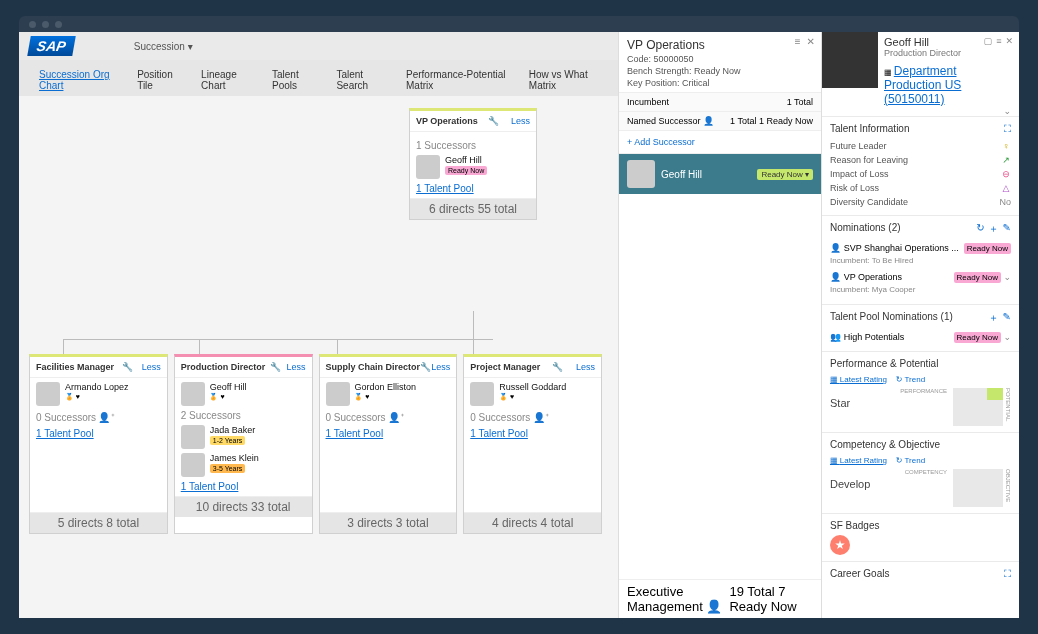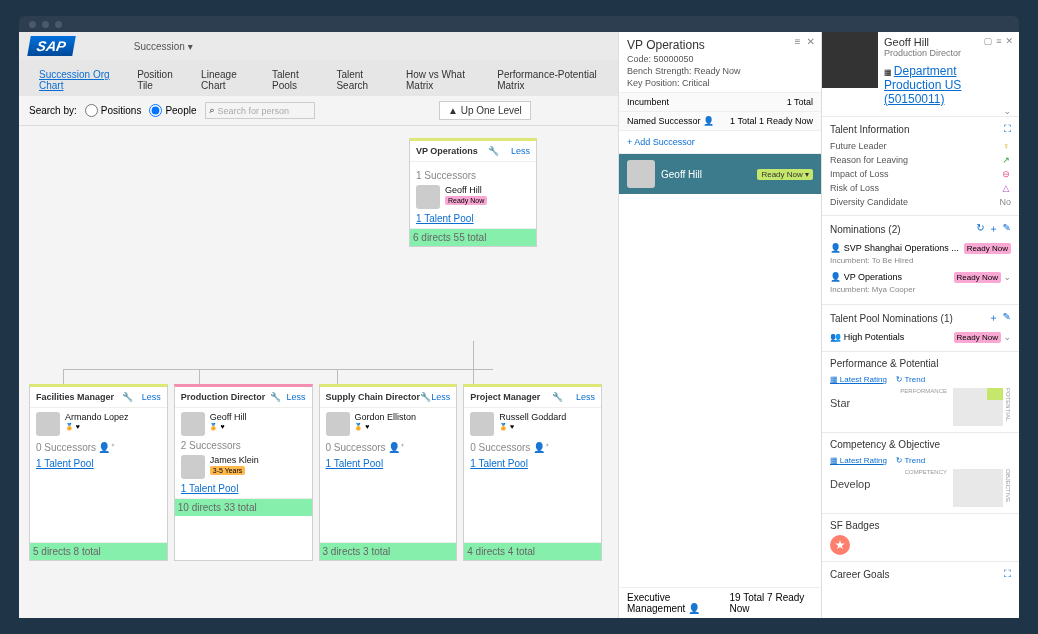--- a/index.html
+++ b/index.html
@@ -32,54 +32,54 @@
 .avatar{width:24px;height:24px;border-radius:3px;background:#ccc;flex:none}
 .nm{font-size:9px;color:#111}
 .badges{display:flex;gap:2px;margin-top:1px}
 .bi{font-size:7px}
 .succlabel{font-size:10px;color:#888;margin:4px 0}
 .chip{display:inline-block;font-size:7px;padding:1px 3px;border-radius:2px;margin-top:1px}
 .ready{background:#f9a8d4}
 .y12{background:#ffd966}
 .y35{background:#ffb84d}
 .link{font-size:10px;color:#0a6dd1;text-decoration:underline;cursor:pointer}
-.card .ftr{background:#86efac;border-top:1px solid #eee;padding:3px;font-size:10px;color:#666}
+.card .ftr{text-align:center;background:#e5e5e5;border-top:1px solid #eee;padding:3px;font-size:12px;color:#666}
 .row2{position:absolute;top:258px;left:10px;right:16px;display:flex;gap:6px}
 .row2 .card{position:static;flex:1}
 .fm{border-top-color:#dce775}
 .pd{border-top-color:#f48fb1}
 .scd{border-top-color:#dce775}
 .pm{border-top-color:#dce775}
 
 .hline{position:absolute;background:#bbb;height:1px}
 .vline{position:absolute;background:#bbb;width:1px}
 
 .mid{width:203px;background:#fff;border-left:1px solid #ddd;display:flex;flex-direction:column;font-size:10px}
 .midhdr{padding:6px 8px 4px;position:relative}
 .midhdr h3{font-size:12px;color:#333;font-weight:normal}
 .midicons{position:absolute;top:4px;right:6px;display:flex;gap:6px;color:#888;font-size:10px}
 .midkv{font-size:9px;color:#555;margin-top:2px}
 .midrow{display:flex;justify-content:space-between;padding:4px 8px;font-size:9px;border-top:1px solid #eee;background:#fafafa}
 .addsucc{padding:6px 8px;color:#0a6dd1;font-size:9px;border-top:1px solid #eee;border-bottom:1px solid #eee;cursor:pointer}
 .selperson{background:#3b7b8c;color:#fff;padding:6px 8px;display:flex;align-items:center;gap:6px}
 .selperson .avatar{width:28px;height:28px}
 .selperson .rdy{background:#c5e86c;color:#333;font-size:8px;padding:1px 4px;border-radius:2px;margin-left:auto}
-.midftr{margin-top:auto;padding:4px 8px;font-size:10px;border-top:1px solid #eee;display:flex;justify-content:center}
+.midftr{margin-top:auto;padding:4px 8px;font-size:13px;border-top:1px solid #eee;display:flex;justify-content:center}
 
 .right{width:198px;background:#fff;border-left:1px solid #ddd;overflow-y:auto;font-size:10px;position:relative}
 .righttop{display:flex;gap:6px;padding:0}
 .rava{width:56px;height:56px;background:#333;flex:none}
 .rinfo{padding:4px 4px 0 0;flex:1}
 .rinfo h4{font-size:11px;font-weight:normal;color:#333}
 .rinfo .sub{font-size:9px;color:#777}
 .rlinks{font-size:12px;color:#0a6dd1;text-decoration:underline}
 .ricons{position:absolute;top:4px;right:6px;display:flex;gap:4px;color:#888;font-size:9px}
 .chev{text-align:right;padding:0 8px;color:#888;font-size:9px}
 .sec{border-top:1px solid #eaeaea;padding:6px 8px}
-.sechdr{display:flex;justify-content:space-between;align-items:center;margin-bottom:4px}
+.sechdr{display:flex;justify-content:space-between;align-items:flex-start;margin-bottom:4px}
 .sechdr h5{font-size:10px;font-weight:normal;color:#333}
 .secicons{display:flex;gap:4px;color:#0a6dd1;font-size:10px}
 .kv{display:flex;justify-content:space-between;font-size:9px;color:#555;padding:2px 0}
 .kv .v{color:#888}
 .nom{display:flex;justify-content:space-between;align-items:center;font-size:9px;padding:2px 0}
 .nom .chip{font-size:8px}
 .inc{font-size:8px;color:#888;margin-bottom:4px}
 .perfgrid{width:50px;height:38px;background:#e8e8e8;float:right;margin-left:6px;position:relative}
 .perfgrid::before{content:"";position:absolute;top:0;right:0;width:16px;height:12px;background:#c5e86c}
 .cgrid{width:50px;height:38px;background:#e8e8e8;float:right;margin-left:6px}
@@ -106,38 +106,22 @@
    <div class="topbar">
     <span class="logo">SAP</span>
     <span class="bcrumb">Succession ▾</span>
    </div>
    <div class="tabs">
     <span class="tab active">Succession Org Chart</span>
     <span class="tab">Position Tile</span>
     <span class="tab">Lineage Chart</span>
     <span class="tab">Talent Pools</span>
     <span class="tab">Talent Search</span>
+    <span class="tab">Performance-Potential Matrix</span>
     <span class="tab">How vs What Matrix</span>
-    <span class="tab">Performance-Potential Matrix</span>
-   </div>
-   <div class="searchrow">
-    <span>Search by:</span>
-    <span class="radio">
-            <input type="radio" name="sb" style="">
-            <span>Positions</span>
-          </span>
-    <span class="radio">
-            <input type="radio" name="sb" checked="" style="">
-            <span>People</span>
-          </span>
-    <span class="searchbox">
-            <span>⌕</span>
-            <span style="color:#aaa">Search for person</span>
-          </span>
-    <span class="uponelevel">▲ Up One Level</span>
    </div>
    <div class="chartarea">
 
     <div class="vline" style="left:454px;top:215px;height:28px"></div>
     <div class="hline" style="left:44px;top:243px;width:430px"></div>
     <div class="vline" style="left:44px;top:243px;height:15px"></div>
     <div class="vline" style="left:180px;top:243px;height:15px"></div>
     <div class="vline" style="left:318px;top:243px;height:15px"></div>
     <div class="vline" style="left:454px;top:243px;height:15px"></div>
 
@@ -194,20 +178,24 @@
                     <div class="nm">Geoff Hill</div>
                     <div class="badges">
                       <span class="bi">🏅</span>
                       <span class="bi">♥</span>
                     </div>
                   </div>
                 </div>
        <div class="succlabel">2 Successors</div>
        <div class="person">
                   <div class="avatar"></div>
+                  <div><div class="nm">Jada Baker</div><span class="chip y12">1-2 Years</span></div>
+                </div>
+       <div class="person">
+                  <div class="avatar"></div>
                   <div><div class="nm">James Klein</div><span class="chip y35">3-5 Years</span></div>
                 </div>
        <span class="link">1 Talent Pool</span>
       </div>
       <div class="ftr">10 directs 33 total</div>
      </div>
      <div class="card scd">
       <div class="hdr">
                 <span class="tt">Supply Chain Director</span>
                 <span class="wrench">🔧</span>

